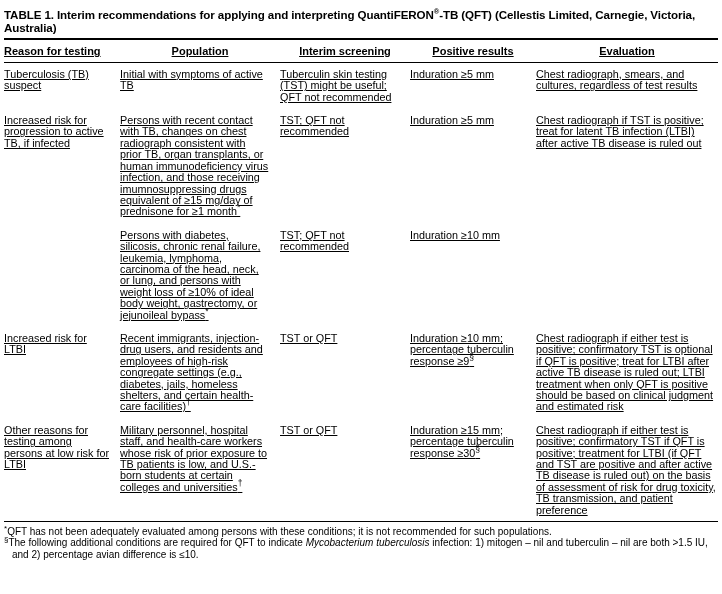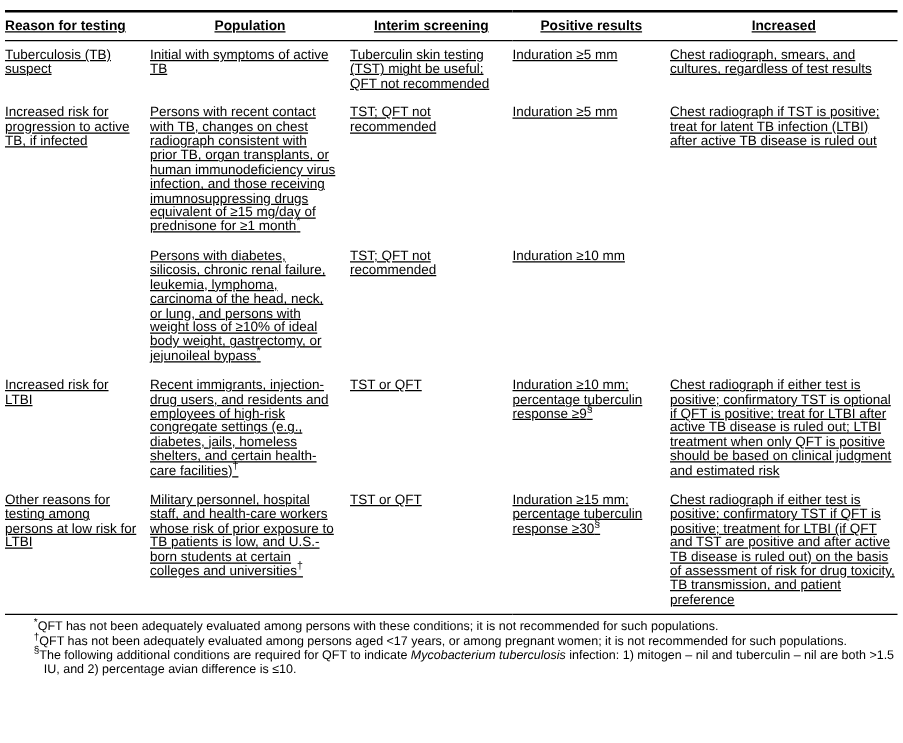--- a/index.html
+++ b/index.html
@@ -52,46 +52,46 @@
     margin-top: 33px;
   }
   table.rec-table tbody td sup { font-size: 8.5px; line-height: 0; }
 
   .footnotes { margin-top: 4px; width: 716px; }
   .footnote {
     font-size: 10px;
     line-height: 11.3px;
     padding-left: 8px;
     text-indent: -8px;
-    margin-left: 23px;
   }
   .footnote sup.fn-marker { font-size: 8px; line-height: 0; }
   .footnote i { font-style: italic; }
 </style>
 </head>
 <body>
 
 <div class="page">
 
+  <div class="title"><span>TABLE 1. Interim recommendations for applying and interpreting QuantiFERON</span><sup>®</sup><span>-TB (QFT) (Cellestis Limited, Carnegie, Victoria, Australia)</span></div>
 
   <table class="rec-table">
     <colgroup>
       <col style="width:116px">
       <col style="width:160px">
       <col style="width:130px">
       <col style="width:126px">
       <col style="width:182px">
     </colgroup>
     <thead>
       <tr>
         <th class="left">Reason for testing</th>
         <th>Population</th>
         <th>Interim screening</th>
         <th>Positive results</th>
-        <th>Increased</th>
+        <th>Evaluation</th>
       </tr>
     </thead>
     <tbody>
       <tr>
         <td>Tuberculosis (TB) suspect</td>
         <td><span>Initial with symptoms of active TB</span><sup></sup></td>
         <td>Tuberculin skin testing (TST) might be useful; QFT not recommended</td>
         <td><span>Induration ≥5 mm</span><sup></sup></td>
         <td>Chest radiograph, smears, and cultures, regardless of test results</td>
       </tr>
@@ -121,17 +121,16 @@
         <td><span>Military personnel, hospital staff, and health-care workers whose risk of prior exposure to TB patients is low, and U.S.-born students at certain colleges and universities</span><sup>†</sup></td>
         <td>TST or QFT</td>
         <td><span>Induration ≥15 mm; percentage tuberculin response ≥30</span><sup>§</sup></td>
         <td>Chest radiograph if either test is positive; confirmatory TST if QFT is positive; treatment for LTBI (if QFT and TST are positive and after active TB disease is ruled out) on the basis of assessment of risk for drug toxicity, TB transmission, and patient preference</td>
       </tr>
     </tbody>
   </table>
 
   <div class="footnotes">
     <div class="footnote"><sup class="fn-marker">*</sup><span>QFT has not been adequately evaluated among persons with these conditions; it is not recommended for such populations.</span><i></i><span></span></div>
-    <div class="footnote"><sup class="fn-marker">†</sup><span>QFT has not been adequately evaluated among persons aged &lt;17 years, or among pregnant women; it is not recommended for such populations.</span><i></i><span></span></div>
     <div class="footnote"><sup class="fn-marker">§</sup><span>The following additional conditions are required for QFT to indicate </span><i>Mycobacterium tuberculosis</i><span> infection: 1) mitogen – nil and tuberculin – nil are both &gt;1.5 IU, and 2) percentage avian difference is ≤10.</span></div>
   </div>
 
 </div>
 
 </body></html>

